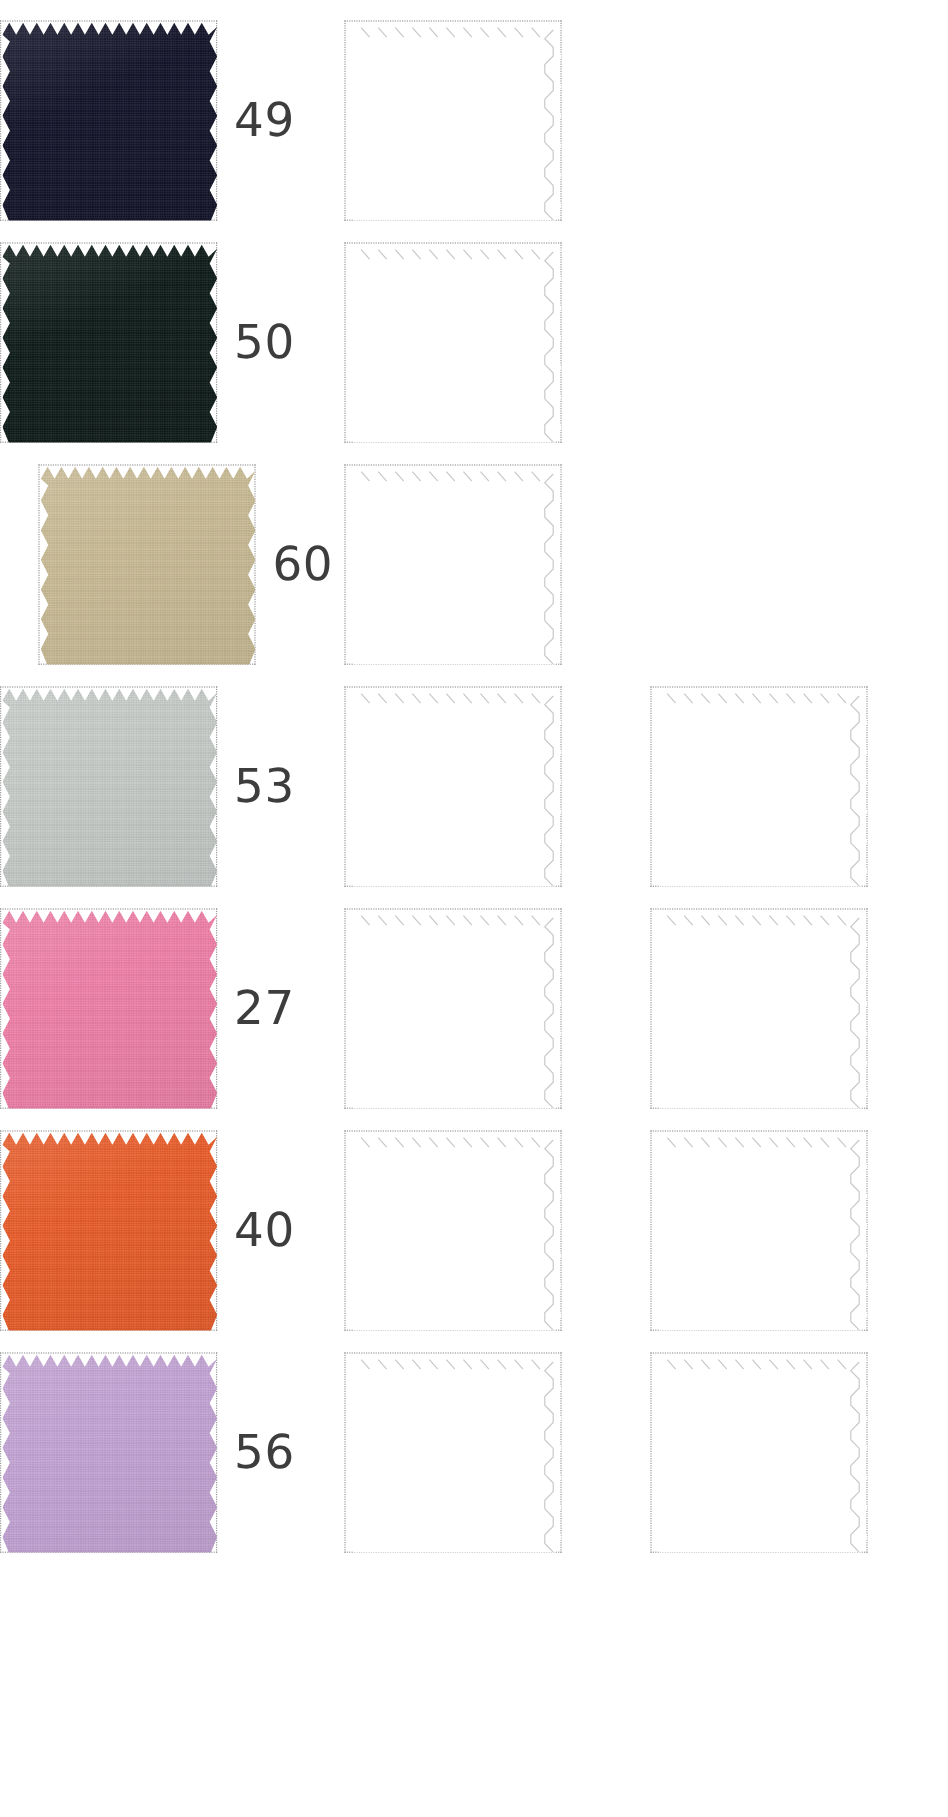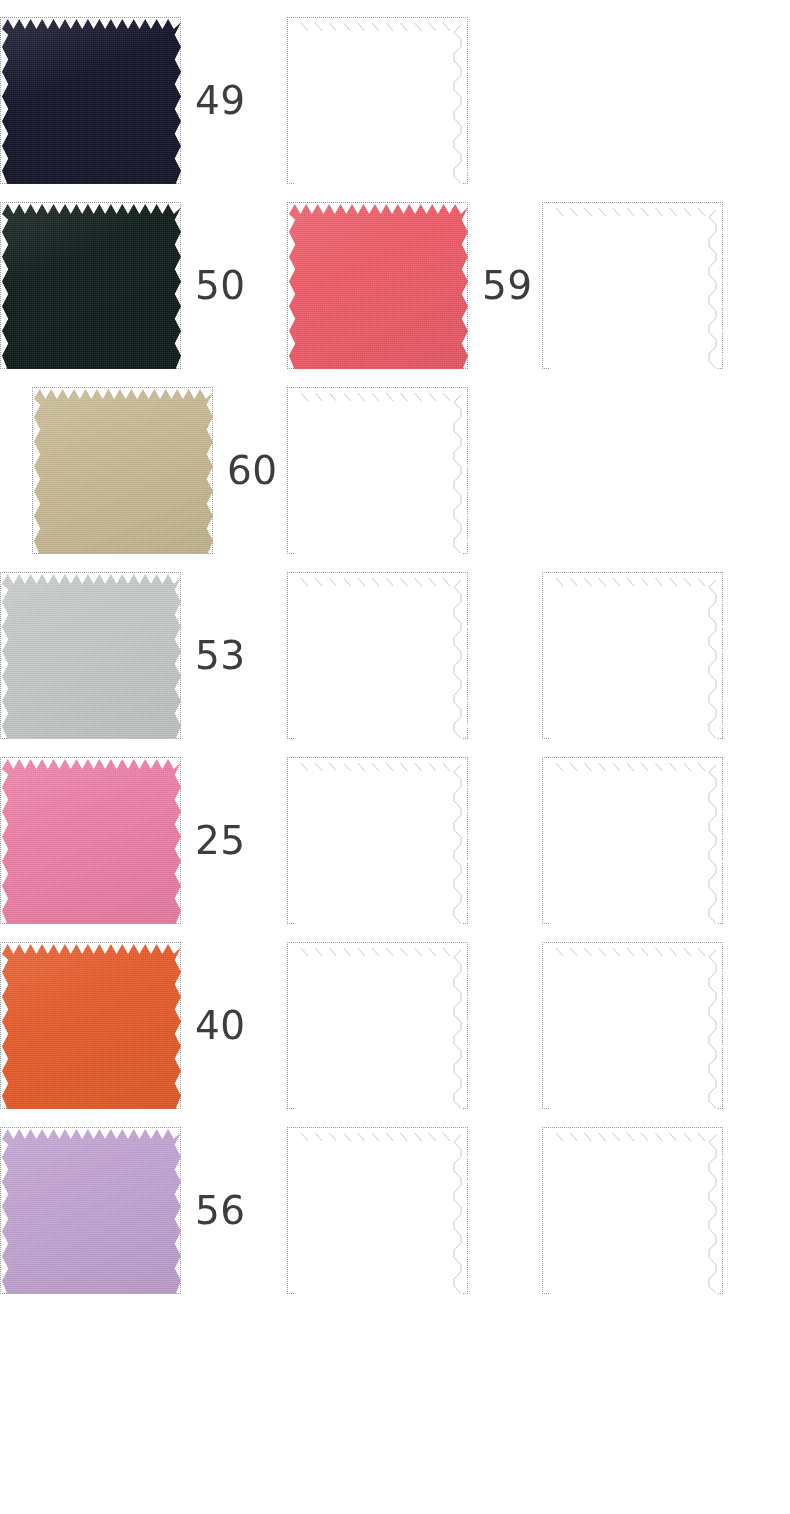--- a/index.html
+++ b/index.html
@@ -162,26 +162,20 @@
         <div class="swatch-number is-blank" style="color: rgb(61, 61, 61);"></div>
       </div>
     </div>
     <div class="swatch-row">
       <div class="swatch-cell col-0">
         <div class="swatch-frame" style="border-color: rgb(154, 154, 154);">
           <div class="fabric" style="background: rgb(14, 28, 25);"></div>
         </div>
         <div class="swatch-number" style="color: rgb(61, 61, 61);">50</div>
       </div>
-      <div class="swatch-cell col-1">
-        <div class="swatch-frame" style="border-color: rgb(154, 154, 154);">
-          <div class="fabric" style="background: rgb(238, 92, 104);"></div>
-        </div>
-        <div class="swatch-number" style="color: rgb(61, 61, 61);">59</div>
-      </div>
       <div class="swatch-cell col-2">
         <div class="swatch-frame" style="border-color: rgb(154, 154, 154);">
           <div class="fabric is-empty" style="background: rgb(255, 255, 255);"></div>
           <svg class="empty-edges" viewBox="0 0 179 165">
             <path d="M12.0 4 L19.0 12 M26.2 4 L33.2 12 M40.4 4 L47.4 12 M54.6 4 L61.6 12 M68.8 4 L75.8 12 M83.0 4 L90.0 12 M97.2 4 L104.2 12 M111.4 4 L118.4 12 M125.6 4 L132.6 12 M139.8 4 L146.8 12 M154.0 4 L161.0 12 " stroke="#c8c8c8" stroke-width="1" fill="none"></path>
             <path d="M172 6 L165 13.2 L172 20.4 L172 27.6 L165 34.8 L165 42.0 L172 49.2 L172 56.4 L165 63.6 L165 70.8 L172 78.0 L172 85.2 L165 92.4 L165 99.6 L172 106.8 L172 114.0 L165 121.2 L165 128.4 L172 135.6 L172 142.8 L165 150.0 L165 157.2 L172 164.4 " stroke="#c8c8c8" stroke-width="1" fill="none"></path>
           </svg>
         </div>
         <div class="swatch-number is-blank" style="color: rgb(61, 61, 61);"></div>
       </div>
@@ -230,21 +224,21 @@
           </svg>
         </div>
         <div class="swatch-number is-blank" style="color: rgb(61, 61, 61);"></div>
       </div>
     </div>
     <div class="swatch-row">
       <div class="swatch-cell col-0">
         <div class="swatch-frame" style="border-color: rgb(154, 154, 154);">
           <div class="fabric" style="background: rgb(239, 128, 168);"></div>
         </div>
-        <div class="swatch-number" style="color: rgb(61, 61, 61);">25</div>
+        <div class="swatch-number" style="color: rgb(61, 61, 61);">27</div>
       </div>
       <div class="swatch-cell col-1">
         <div class="swatch-frame" style="border-color: rgb(154, 154, 154);">
           <div class="fabric is-empty" style="background: rgb(255, 255, 255);"></div>
           <svg class="empty-edges" viewBox="0 0 179 165">
             <path d="M12.0 4 L19.0 12 M26.2 4 L33.2 12 M40.4 4 L47.4 12 M54.6 4 L61.6 12 M68.8 4 L75.8 12 M83.0 4 L90.0 12 M97.2 4 L104.2 12 M111.4 4 L118.4 12 M125.6 4 L132.6 12 M139.8 4 L146.8 12 M154.0 4 L161.0 12 " stroke="#c8c8c8" stroke-width="1" fill="none"></path>
             <path d="M172 6 L165 13.2 L172 20.4 L172 27.6 L165 34.8 L165 42.0 L172 49.2 L172 56.4 L165 63.6 L165 70.8 L172 78.0 L172 85.2 L165 92.4 L165 99.6 L172 106.8 L172 114.0 L165 121.2 L165 128.4 L172 135.6 L172 142.8 L165 150.0 L165 157.2 L172 164.4 " stroke="#c8c8c8" stroke-width="1" fill="none"></path>
           </svg>
         </div>
         <div class="swatch-number is-blank" style="color: rgb(61, 61, 61);"></div>

